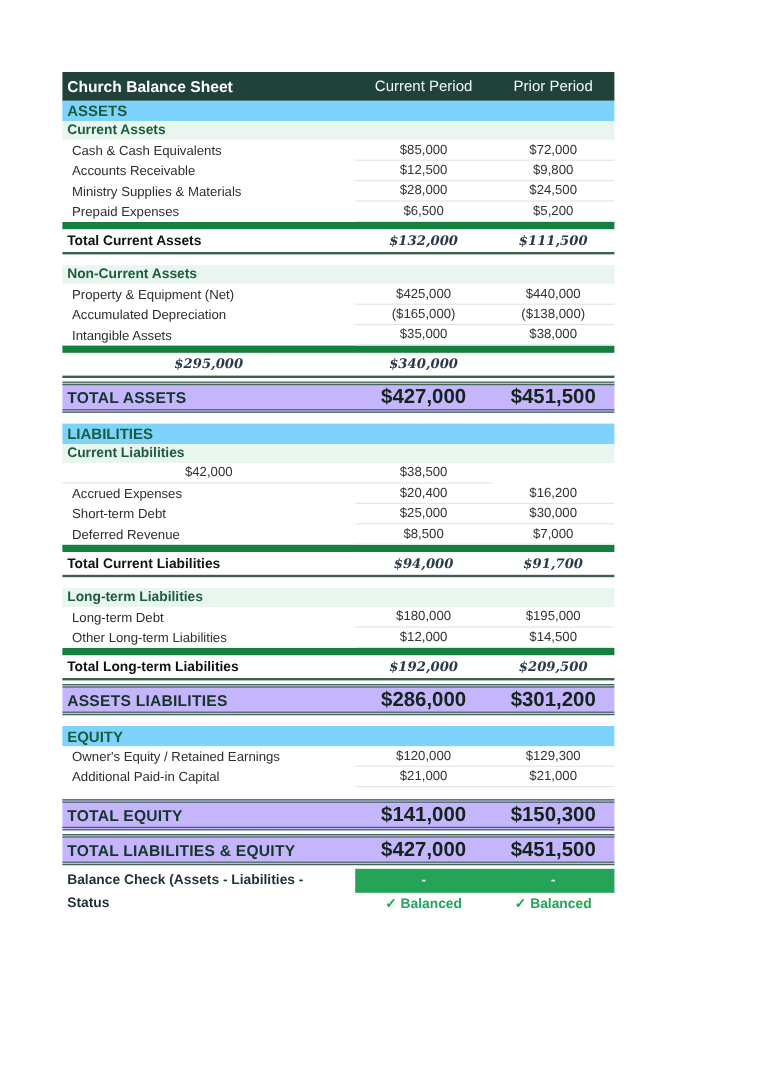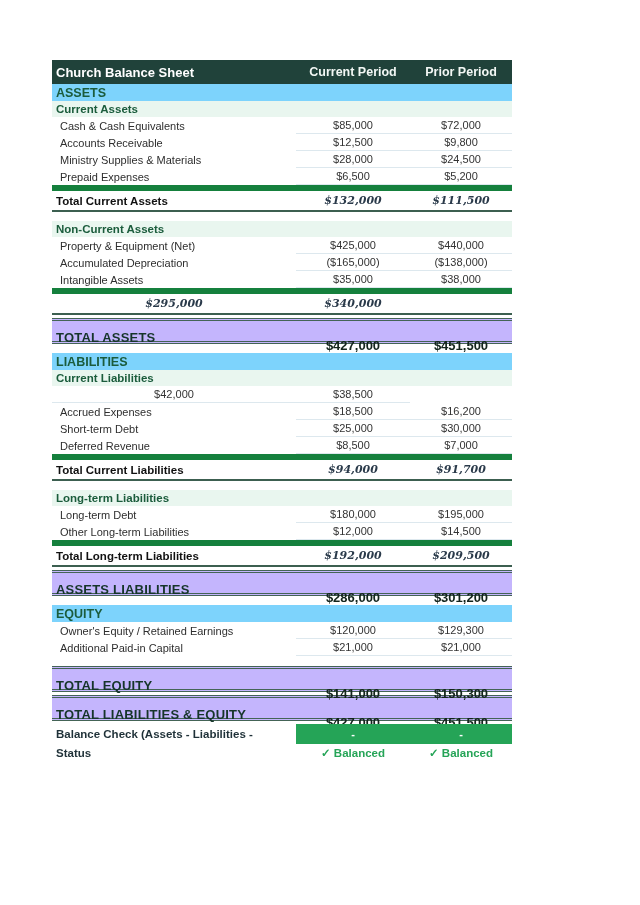--- a/index.html
+++ b/index.html
@@ -10,42 +10,42 @@
   }
   .sheet{position:absolute;left:52px;top:60px;width:460px;}
   .row{display:grid;grid-template-columns:244px 114px 102px;align-items:center;}
   .c{box-sizing:border-box;height:100%;display:flex;align-items:center;}
   .val{justify-content:center;text-align:center;}
   .label{padding-left:4px;text-align:center;}
 
   
   .row.header{height:24px;background:#20423a;}
   .row.header .title{color:#ffffff;font-weight:bold;font-size:13px;}
-  .row.header .colh{color:#f2f7f4;font-weight:bold;font-size:12.5px;}
+  .row.header .colh{color:#f2f7f4;font-weight:normal;font-size:12.5px;}
 
   
   .row.section{height:17px;background:#7dd3fc;}
   .row.section .label{grid-column:1/4;color:#1b5c3c;font-weight:bold;font-size:12.5px;}
   .row.subsection{height:16px;background:#e9f6ef;}
   .row.subsection .label{grid-column:1/4;color:#1b5c3c;font-weight:bold;font-size:11.5px;}
 
   
   .row.data{height:17px;background:#ffffff;}
   .row.data .label{padding-left:8px;font-size:11px;color:#2e2e2e;}
   .row.data .val{font-size:11px;color:#333333;border-bottom:1px solid #dde8ee;}
 
   
   .row.total{height:19px;background:#ffffff;border-top:6px solid #15803d;border-bottom:2px solid #3c5f50;}
   .row.total .label{font-weight:bold;font-size:11.5px;color:#111111;}
   .row.total .val{font-family:"DejaVu Serif", serif;font-style:italic;font-weight:600;font-size:11px;color:#2a3a4a;}
 
   
   .row.grand{height:20px;background:#c4b5fd;border-top:3px double #446456;border-bottom:3px double #446456;}
   .row.grand .label{font-weight:bold;font-size:13px;color:#16352a;letter-spacing:.2px;}
-  .row.grand .val{font-weight:bold;font-size:13px;color:#13241c;margin-top:17px;}
+  .row.grand .val{font-weight:bold;font-size:17px;color:#13241c;}
 
   
   .row.check{height:20px;}
   .row.check .label{font-weight:bold;font-size:11.5px;color:#1f3138;white-space:nowrap;overflow:hidden;}
   .greenbar{grid-column:2/4;height:100%;display:grid;grid-template-columns:114px 102px;background:#25a457;}
   .greenbar .val{color:#ffffff;font-weight:bold;font-size:11px;}
   .row.status{height:18px;}
   .row.status .label{font-weight:bold;font-size:11.5px;color:#1f3138;}
   .row.status .val{color:#25a457;font-weight:bold;font-size:11.5px;}
 
@@ -130,21 +130,21 @@
       </div>
       <div class="row subsection">
         <div class="c label">Current Liabilities</div>
       </div>
       <div class="row data">
         <div class="c val">$42,000</div>
         <div class="c val">$38,500</div>
       </div>
       <div class="row data">
         <div class="c label">Accrued Expenses</div>
-        <div class="c val">$18,500</div>
+        <div class="c val">$20,400</div>
         <div class="c val">$16,200</div>
       </div>
       <div class="row data">
         <div class="c label">Short-term Debt</div>
         <div class="c val">$25,000</div>
         <div class="c val">$30,000</div>
       </div>
       <div class="row data">
         <div class="c label">Deferred Revenue</div>
         <div class="c val">$8,500</div>

